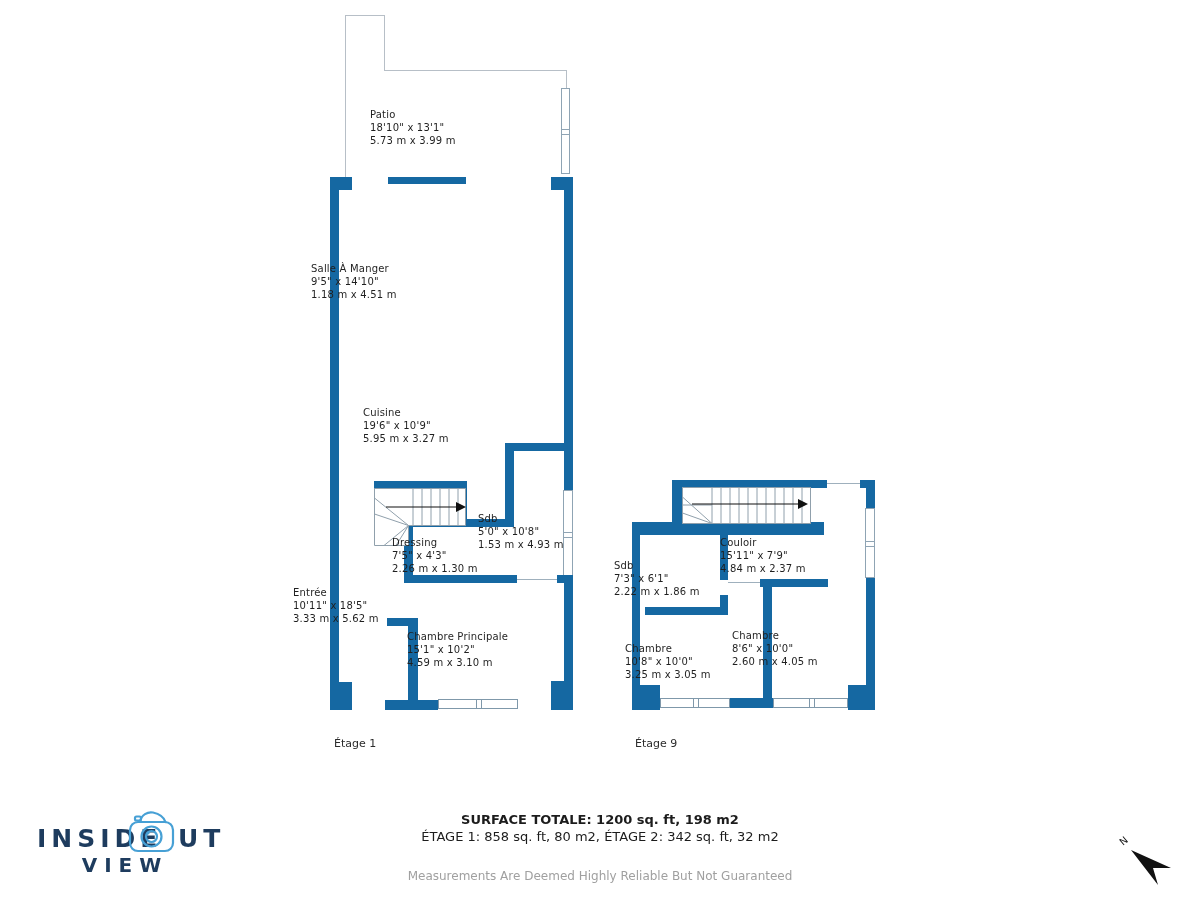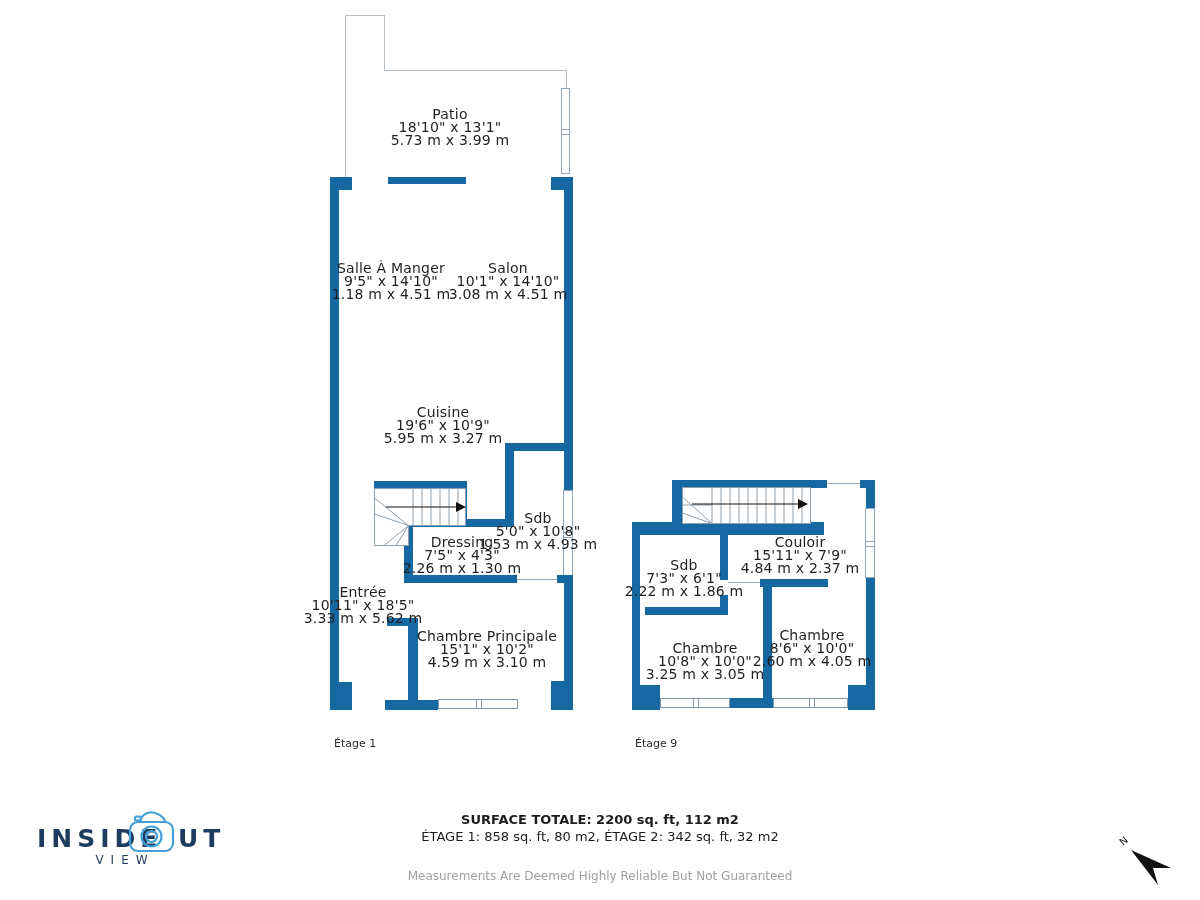--- a/index.html
+++ b/index.html
@@ -5,30 +5,30 @@
   html,body{margin:0;padding:0;background:#ffffff;}
   #stage{position:relative;width:1200px;height:900px;background:#fff;overflow:hidden;
          font-family:"DejaVu Sans","Liberation Sans",sans-serif;color:var(--text,#1f1f1f);}
   .wall{position:absolute;background:var(--wall,#1568a2);}
   .thinline{position:absolute;background:var(--line,#9fb0bd);}
   .patioline{position:absolute;background:#b7bfc7;}
   .window-h{position:absolute;background:#fff;border:1px solid #7f98aa;box-sizing:border-box;}
   .window-h .mull{position:absolute;top:0;bottom:0;width:1px;background:#7f98aa;}
   .window-v{position:absolute;background:#fff;border:1px solid #8fa4b4;box-sizing:border-box;}
   .window-v .mull{position:absolute;left:0;right:0;height:1px;background:#8fa4b4;}
-  .room-label{position:absolute;text-align:center;font-size:14px;line-height:13px;
+  .room-label{position:absolute;text-align:left;font-size:10px;line-height:13px;
               letter-spacing:.2px;color:var(--text,#1f1f1f);}
   .room-label span{display:block;white-space:nowrap;}
   .floor-caption{position:absolute;font-size:11px;color:#2b2b2b;}
   .summary{position:absolute;left:0;width:1200px;text-align:center;font-size:13px;color:#1c1c1c;}
   .summary.bold{font-weight:bold;}
   .summary.muted{font-size:12px;color:var(--muted,#a0a0a0);}
   .logo{position:absolute;color:var(--navy,#1e3c5e);}
   .logo .big{position:absolute;font-size:25px;font-weight:bold;letter-spacing:5px;white-space:nowrap;}
-  .logo .sub{position:absolute;font-size:12px;font-weight:normal;letter-spacing:7px;text-align:center;width:120px;}
+  .logo .sub{position:absolute;font-size:20px;font-weight:bold;letter-spacing:7px;text-align:center;width:120px;}
   svg{position:absolute;overflow:visible;}
 </style>
 </head>
 <body>
 
 <div id="stage">
 
   <div>
     <div class="patioline" style="left:345px;top:15px;width:40px;height:1px"></div>
     <div class="patioline" style="left:345px;top:15px;width:1px;height:162px"></div>
@@ -153,25 +153,20 @@
   <div class="room-label" style="left:370px;top:108px;width:160px">
     <span>Patio</span>
     <span>18'10" x 13'1"</span>
     <span>5.73 m x 3.99 m</span>
   </div>
   <div class="room-label" style="left:311px;top:262px;width:160px">
     <span>Salle À Manger</span>
     <span>9'5" x 14'10"</span>
     <span>1.18 m x 4.51 m</span>
   </div>
-  <div class="room-label" style="left:428px;top:262px;width:160px">
-    <span>Salon</span>
-    <span>10'1" x 14'10"</span>
-    <span>3.08 m x 4.51 m</span>
-  </div>
   <div class="room-label" style="left:363px;top:406px;width:160px">
     <span>Cuisine</span>
     <span>19'6" x 10'9"</span>
     <span>5.95 m x 3.27 m</span>
   </div>
   <div class="room-label" style="left:478px;top:512px;width:120px">
     <span>Sdb</span>
     <span>5'0" x 10'8"</span>
     <span>1.53 m x 4.93 m</span>
   </div>
@@ -208,21 +203,21 @@
   </div>
   <div class="room-label" style="left:732px;top:629px;width:160px">
     <span>Chambre</span>
     <span>8'6" x 10'0"</span>
     <span>2.60 m x 4.05 m</span>
   </div>
 
   <div class="floor-caption" style="left:334px;top:737px">Étage 1</div>
   <div class="floor-caption" style="left:635px;top:737px">Étage 9</div>
 
-  <div class="summary bold" style="top:812px">SURFACE TOTALE: 2200 sq. ft, 112 m2</div>
+  <div class="summary bold" style="top:812px">SURFACE TOTALE: 1200 sq. ft, 198 m2</div>
   <div class="summary" style="top:829px">ÉTAGE 1: 858 sq. ft, 80 m2, ÉTAGE 2: 342 sq. ft, 32 m2</div>
   <div class="summary muted" style="top:869px">Measurements Are Deemed Highly Reliable But Not Guaranteed</div>
 
   <div class="logo">
     <div class="big" style="left:37px;top:824px">INSIDE</div>
     <svg style="left:127px;top:808px" width="50" height="50" viewBox="0 0 50 50">
       <g fill="none" stroke="var(--lblue,#47a0d5)" stroke-width="2.2" stroke-linecap="round">
         <rect x="3" y="14" width="43" height="29" rx="8"></rect>
         <path d="M13 14 C14 6.5, 21 3.5, 26 4.5 C33 6, 37 9.5, 38.5 14"></path>
         <rect x="8" y="8.5" width="6" height="4" rx="1.5"></rect>

